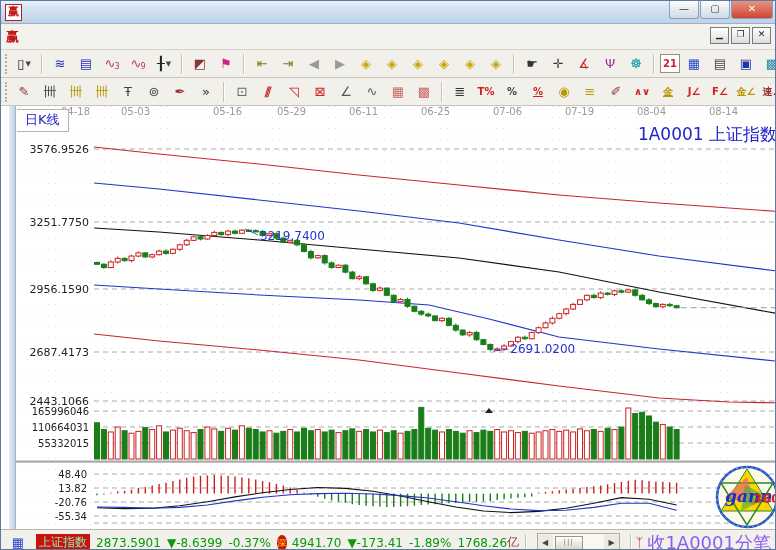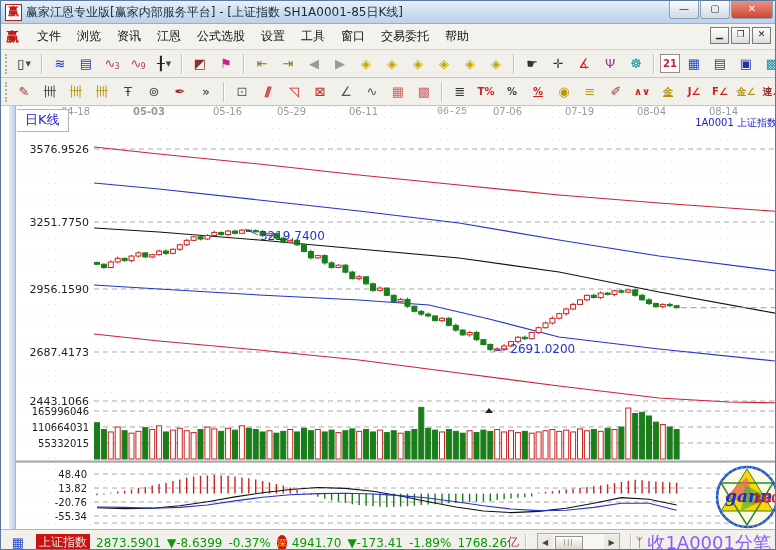--- a/index.html
+++ b/index.html
@@ -43,61 +43,59 @@
     background-size:7px 11px;background-position:85px 6px;margin-left:8px;}
   #content .lstrip{position:absolute;left:0;top:0;bottom:0;width:6px;
     background:linear-gradient(90deg,#e6eef6,#bfd3e6);border-right:1px solid #9fb6cc;z-index:5;}
   #chart-svg{position:absolute;left:0;top:0;z-index:2;}
   .hdr{position:absolute;z-index:6;white-space:nowrap;}
   #kline-tab{left:8px;top:3px;color:#2222cc;font-size:13px;padding:1px 8px 2px 8px;
     background:#fdfdfd;border:1px solid #b9b5a8;border-left:none;}
   .date-lbl{position:absolute;top:0;color:#999;font-size:10px;z-index:4;}
   #ind-row{left:88px;top:17px;font-size:12px;z-index:6;}
   #ind-row span{margin-right:14px;}
-  #symbol-lbl{right:8px;top:10px;color:#2222cc;font-size:10px;z-index:6;}
+  #symbol-lbl{right:8px;top:17px;color:#2222cc;font-size:17px;z-index:6;}
   #macd-hdr{left:6px;top:355px;font-size:12px;z-index:6;}
   #macd-hdr .t{margin-right:26px;}
   
   #logo{position:absolute;right:6px;bottom:0px;width:64px;height:64px;z-index:7;}
   
   #statusbar{height:25px;background:#f2f0ea;border-top:1px solid #b9b5a8;display:flex;
     align-items:center;padding:0 4px;font-size:12px;position:relative;white-space:nowrap;}
   #statusbar .g{color:#089a08;margin-right:6px;}
-  #sh-badge{background:#cc1111;color:#e5e5e5;padding:0 3px;margin:0 6px 0 4px;font-size:12px;}
+  #sh-badge{background:#cc1111;color:#86efac;padding:0 3px;margin:0 6px 0 4px;font-size:12px;}
   #sz-seal{display:inline-block;width:16px;height:16px;border-radius:50%;background:#cc1111;
     color:#ffe000;font-size:9px;line-height:16px;text-align:center;margin-right:5px;}
   .amt-unit{color:#993333;margin-right:4px;}
   #hscroll{display:inline-flex;align-items:center;width:132px;height:17px;border:1px solid #b0ac9e;
     background:#f6f5f0;margin:0 8px;}
   #hscroll .arr{width:15px;height:15px;font-size:8px;line-height:15px;text-align:center;color:#444;background:#eceade;}
   #hscroll .track{flex:1;height:15px;position:relative;background:#f8f7f2;}
   #hscroll .thumb{position:absolute;left:2px;top:1px;width:26px;height:13px;background:linear-gradient(#fff,#d8d4c6);
     border:1px solid #9a968a;font-size:7px;color:#777;text-align:center;line-height:11px;letter-spacing:1px;}
   #ant-icon{color:#cc3333;font-size:13px;margin:0 4px 0 2px;}
   #tick-lbl{color:#8b5cf6;font-size:18px;}
   .statsep{width:1px;height:18px;background:#c5c1b4;border-right:1px solid #fff;margin:0 2px;}
 </style>
 </head>
 <body>
 
 <div id="app">
 
   <div class="titlebar">
     <span class="app-ico">赢</span>
-    <span class="title-text">赢家江恩专业版[赢家内部服务平台] - [上证指数  SH1A0001-85日K线]</span>
     <div class="winbtns">
       <div class="wbtn">—</div>
       <div class="wbtn">▢</div>
       <div class="wbtn close">✕</div>
     </div>
   </div>
 
   <div class="menubar">
     <span class="menu-logo">赢</span>
-    <span id="menu-items"><span class="menu-item">文件</span><span class="menu-item">浏览</span><span class="menu-item">资讯</span><span class="menu-item">江恩</span><span class="menu-item">公式选股</span><span class="menu-item">设置</span><span class="menu-item">工具</span><span class="menu-item">窗口</span><span class="menu-item">交易委托</span><span class="menu-item">帮助</span></span>
     <div class="mdibtns" id="mdi-btns">
         <div class="mdib">▁</div>
         <div class="mdib">❐</div>
         <div class="mdib">✕</div>
       </div>
   </div>
 
   <div class="toolbar">
     <div class="grip"></div>
     <span id="tb1" style="display:flex;align-items:center;">
@@ -289,25 +287,25 @@
           <span class="txtico" style="color: rgb(153, 51, 51);">速∠</span>
         </span>
       </span>
   </div>
 
   <div id="content">
     <div class="lstrip"></div>
     <div class="hdr" id="kline-tab">日K线</div>
     <div id="date-row">
         <span class="date-lbl" style="left: 52px;">04-18</span>
-        <span class="date-lbl" style="left: 124px; font-weight: bold;">05-03</span>
+        <span class="date-lbl" style="left: 112px;">05-03</span>
         <span class="date-lbl" style="left: 204px;">05-16</span>
         <span class="date-lbl" style="left: 268px;">05-29</span>
         <span class="date-lbl" style="left: 340px;">06-11</span>
-        <span class="date-lbl" style="left: 428px; font-family: Liberation Mono, monospace;">06-25</span>
+        <span class="date-lbl" style="left: 412px;">06-25</span>
         <span class="date-lbl" style="left: 484px;">07-06</span>
         <span class="date-lbl" style="left: 556px;">07-19</span>
         <span class="date-lbl" style="left: 628px;">08-04</span>
         <span class="date-lbl" style="left: 700px;">08-14</span>
       </div>
     <div class="hdr" id="symbol-lbl">1A0001  上证指数</div>
     <svg id="chart-svg" width="776" height="423" viewBox="0 102 776 423">
         <line x1="85" y1="145" x2="776" y2="145" stroke="#aaaaaa" stroke-width="1" stroke-dasharray="5 4"></line>
         <text x="80" y="149" text-anchor="end" font-size="11" fill="#222">3576.9526</text>
         <line x1="85" y1="218" x2="776" y2="218" stroke="#aaaaaa" stroke-width="1" stroke-dasharray="5 4"></line>

